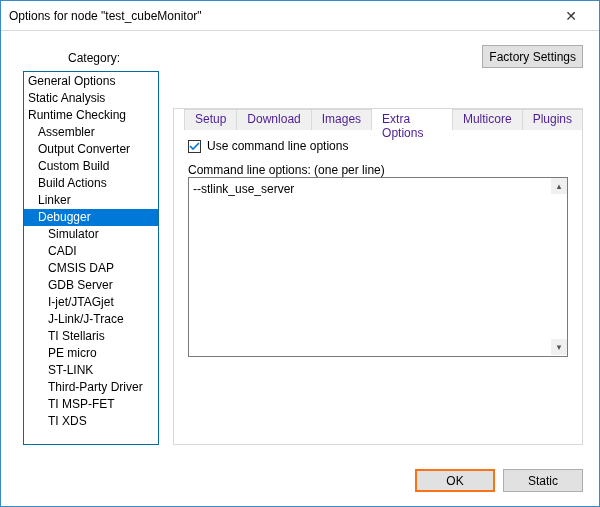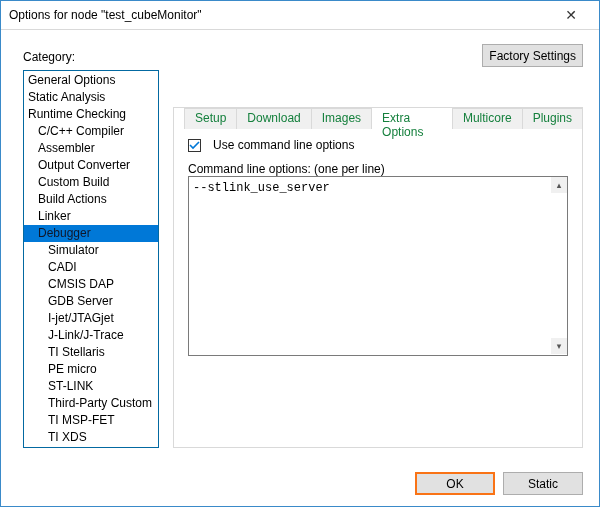--- a/index.html
+++ b/index.html
@@ -50,39 +50,40 @@
     display: flex;
     gap: 14px;
   }
   .left-col {
     width: 136px;
     display: flex;
     flex-direction: column;
   }
   .category-label {
     margin-bottom: 6px;
+    margin-left: 45px;
   }
   .category-list {
     flex: 1;
     border: 1px solid #0369a1;
     background: #fff;
     overflow: hidden;
     padding: 1px 0;
   }
   .cat-item {
     padding: 1px 4px 1px 4px;
     white-space: nowrap;
     line-height: 15px;
     cursor: pointer;
   }
   .cat-item.ind1 { padding-left: 14px; }
   .cat-item.ind2 { padding-left: 24px; }
   .cat-item.selected {
     background: #0078d7;
-    color: #0f172a;
+    color: #ffffff;
   }
   .right-col {
     flex: 1;
     display: flex;
     flex-direction: column;
   }
   .factory-row {
     display: flex;
     justify-content: flex-end;
     margin-top: -6px;
@@ -99,39 +100,39 @@
     top: -1px;
     left: 10px;
     display: flex;
     height: 21px;
   }
   .tab {
     padding: 2px 10px 4px 10px;
     border: 1px solid #d9d9d9;
     border-bottom: none;
     background: #f0f0f0;
-    color: #15803d;
+    color: #4c1d95;
     margin-right: -1px;
     position: relative;
     top: 1px;
     cursor: pointer;
   }
   .tab.active {
     background: #fff;
     top: 0;
     padding-top: 3px;
     z-index: 2;
   }
   .panel-body {
     padding-top: 30px;
   }
   .check-row {
     display: flex;
     align-items: center;
-    gap: 12px;
+    gap: 6px;
     margin-bottom: 10px;
   }
   .checkbox {
     width: 13px;
     height: 13px;
     border: 1px solid #333;
     background: #fff;
     display: flex;
     align-items: center;
     justify-content: center;
@@ -140,21 +141,21 @@
   .checkbox svg { display: block; }
   .cmd-label { }
   .textarea-wrap {
     position: relative;
   }
   .cmd-textarea {
     width: 100%;
     height: 180px;
     border: 1px solid #7a7a7a;
     padding: 4px 18px 0 4px;
-    font-family: Liberation Mono, monospace;
+    font-family: Liberation Sans, sans-serif;
     font-size: 12px;
     resize: none;
     line-height: 15px;
   }
   .scroll-up, .scroll-down {
     position: absolute;
     right: 1px;
     width: 16px;
     height: 16px;
     background: #f0f0f0;
@@ -201,37 +202,36 @@
 
   <div class="content">
     <div class="main-row">
 
       <div class="left-col">
         <div class="category-label">Category:</div>
         <div class="category-list" id="category-list">
             <div class="cat-item">General Options</div>
             <div class="cat-item">Static Analysis</div>
             <div class="cat-item">Runtime Checking</div>
-            <div class="cat-item ind1">C/C++ Compiler</div>
             <div class="cat-item ind1">Assembler</div>
             <div class="cat-item ind1">Output Converter</div>
             <div class="cat-item ind1">Custom Build</div>
             <div class="cat-item ind1">Build Actions</div>
             <div class="cat-item ind1">Linker</div>
             <div class="cat-item ind1 selected">Debugger</div>
             <div class="cat-item ind2">Simulator</div>
             <div class="cat-item ind2">CADI</div>
             <div class="cat-item ind2">CMSIS DAP</div>
             <div class="cat-item ind2">GDB Server</div>
             <div class="cat-item ind2">I-jet/JTAGjet</div>
             <div class="cat-item ind2">J-Link/J-Trace</div>
             <div class="cat-item ind2">TI Stellaris</div>
             <div class="cat-item ind2">PE micro</div>
             <div class="cat-item ind2">ST-LINK</div>
-            <div class="cat-item ind2">Third-Party Custom</div>
+            <div class="cat-item ind2">Third-Party Driver</div>
             <div class="cat-item ind2">TI MSP-FET</div>
             <div class="cat-item ind2">TI XDS</div>
           </div>
       </div>
 
       <div class="right-col">
         <div class="factory-row">
           <button class="btn factory">Factory Settings</button>
         </div>
 

